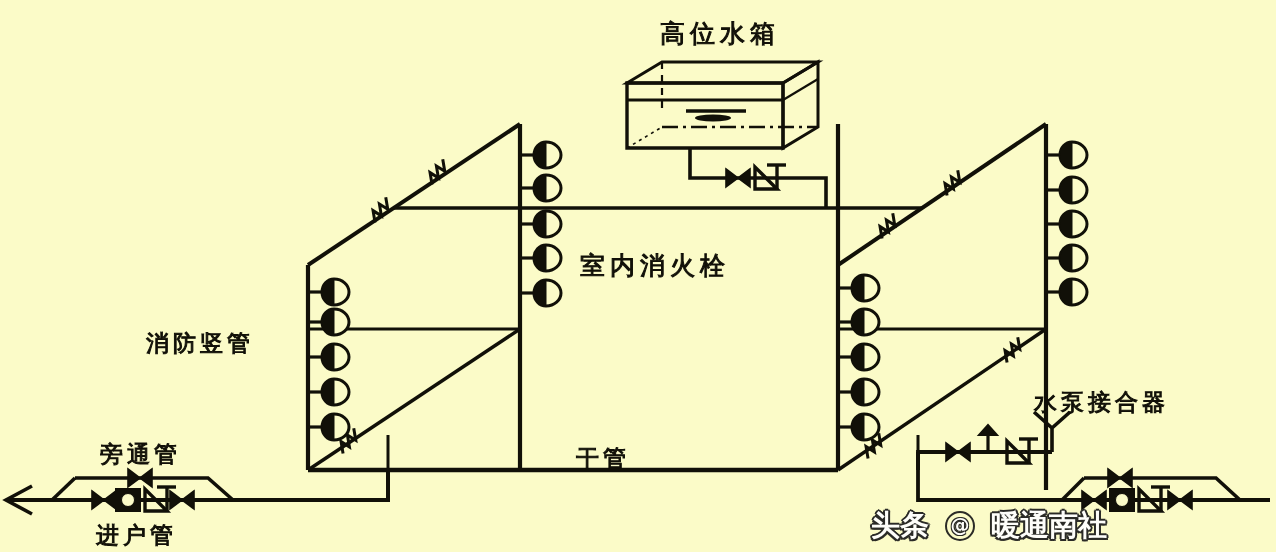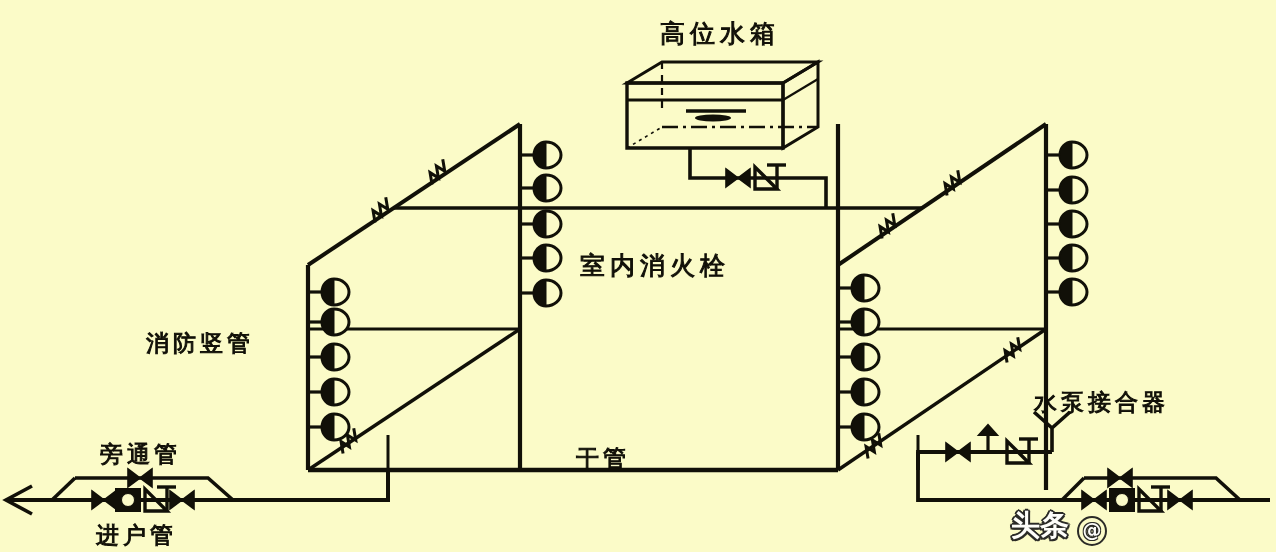--- a/index.html
+++ b/index.html
@@ -37,22 +37,22 @@
   }
   .lbl-sm {
     font-size: 23px;
     letter-spacing: 4px;
   }
   .wm {
     position: absolute;
     right: 8px;
     bottom: 6px;
     display: flex;
-    align-items: flex-end;
-    gap: 8px;
+    align-items: center;
+    gap: 16px;
     font-family: "DejaVu Sans", "Liberation Sans", sans-serif;
     font-size: 29px;
     font-weight: bold;
     color: #ffffff;
     opacity: 0.92;
     text-shadow:
       -1.5px -1.5px 0 #1a1a1a, 1.5px -1.5px 0 #1a1a1a,
       -1.5px  1.5px 0 #1a1a1a, 1.5px  1.5px 0 #1a1a1a,
        0 -2px 0 #1a1a1a, 0 2px 0 #1a1a1a,
       -2px 0 0 #1a1a1a, 2px 0 0 #1a1a1a;
@@ -332,15 +332,16 @@
 
       <text class="lbl" x="580" y="274">室内消火栓</text>
       <text class="lbl lbl-sm" x="146" y="351">消防竖管</text>
       <text class="lbl lbl-sm" x="576" y="466">干管</text>
     </g>
   </svg>
 
   <div class="wm">
     <span>头条</span>
     <span class="wm-at">@</span>
+    <span>暖通南社</span>
   </div>
 
 </div>
 
 </body></html>

